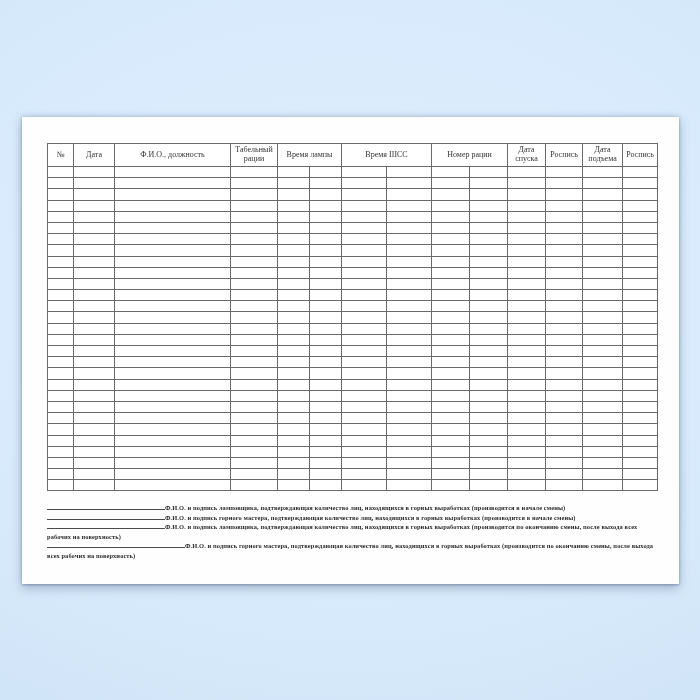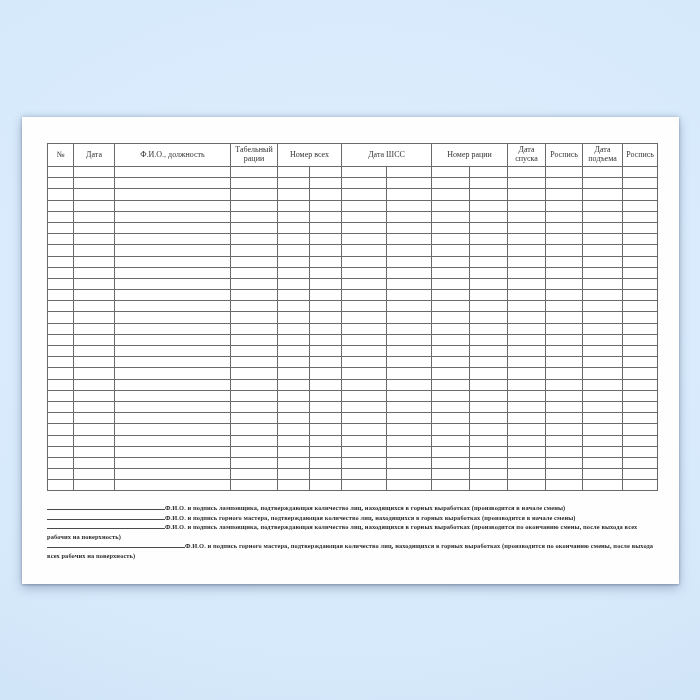--- a/index.html
+++ b/index.html
@@ -67,22 +67,22 @@
         <col style="width:37px">
         <col style="width:40px">
         <col style="width:35px">
     </colgroup>
     <thead>
       <tr>
         <th>№</th>
         <th>Дата</th>
         <th>Ф.И.О., должность</th>
         <th>Табельный рации</th>
-        <th colspan="2">Номер всех</th>
-        <th colspan="2">Дата ШСС</th>
+        <th colspan="2">Время лампы</th>
+        <th colspan="2">Время ШСС</th>
         <th colspan="2">Номер рации</th>
         <th>Дата спуска</th>
         <th>Роспись</th>
         <th>Дата подъема</th>
         <th>Роспись</th>
       </tr>
     </thead>
     <tbody id="grid-body">
         <tr>
           <td></td>

